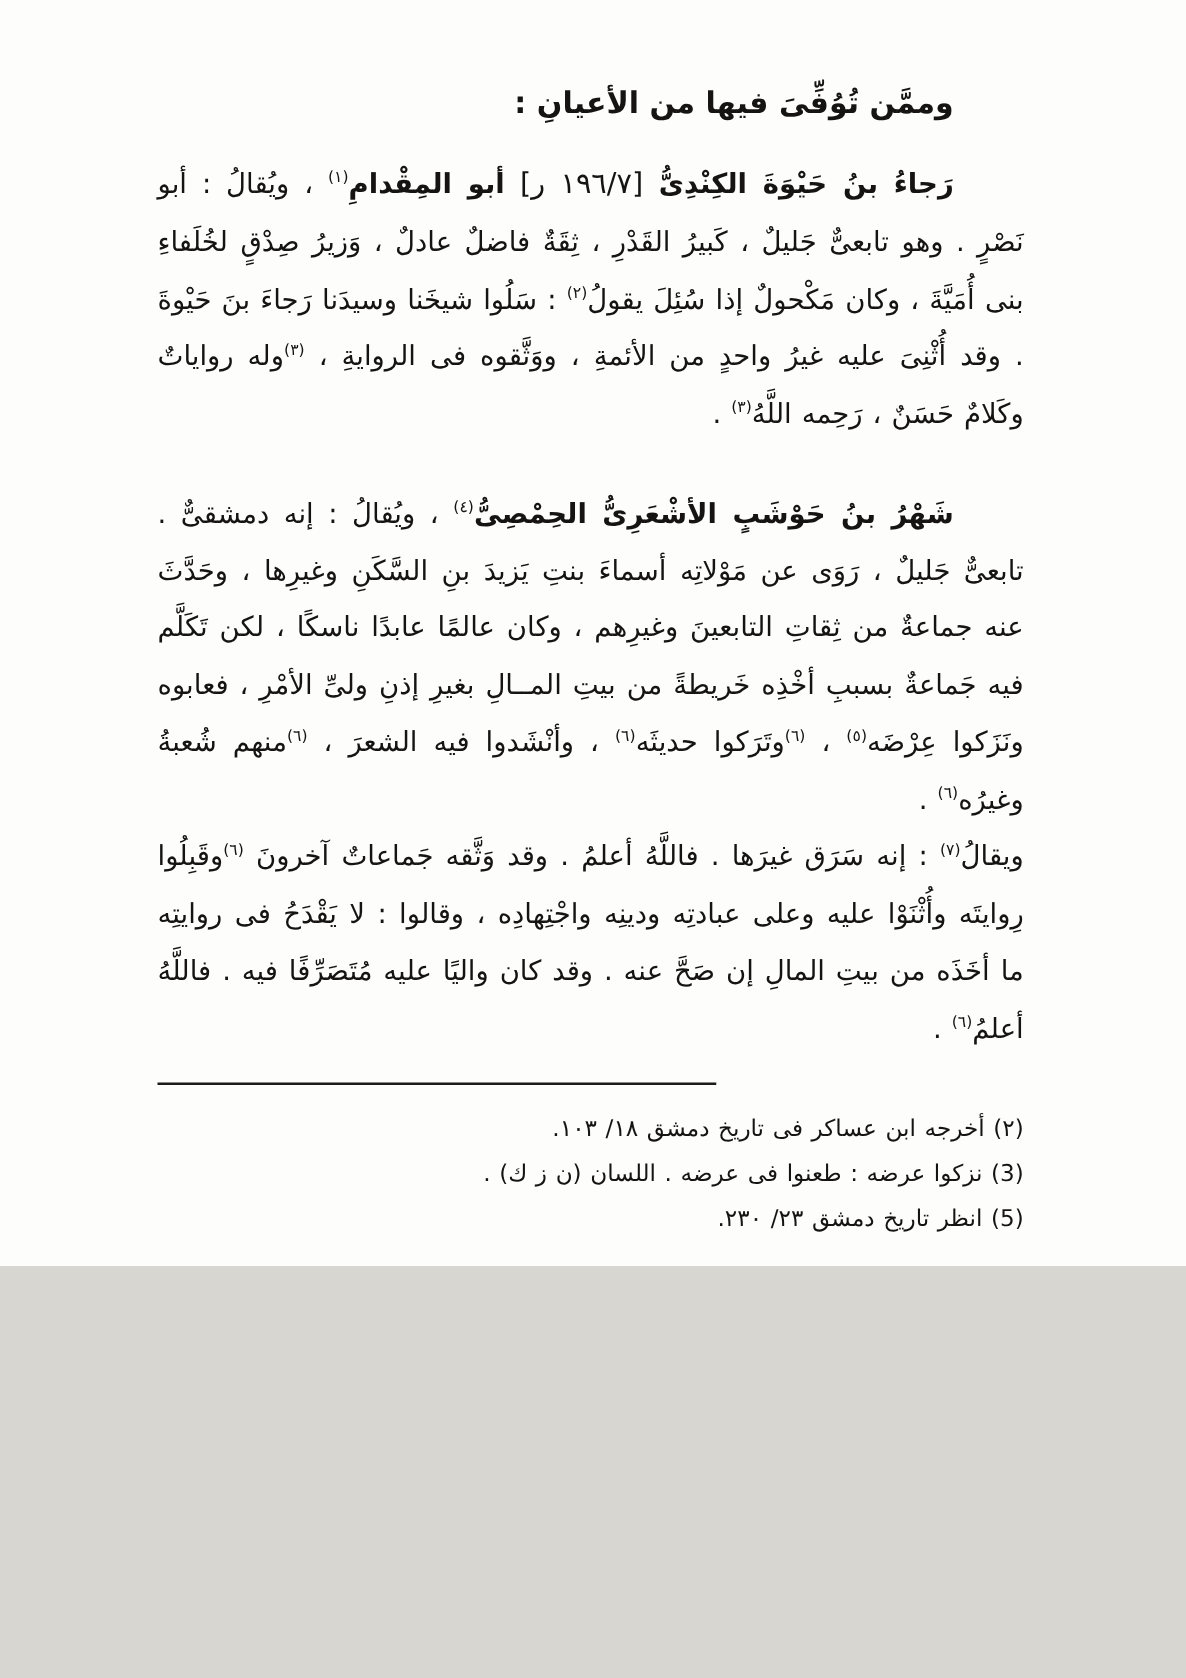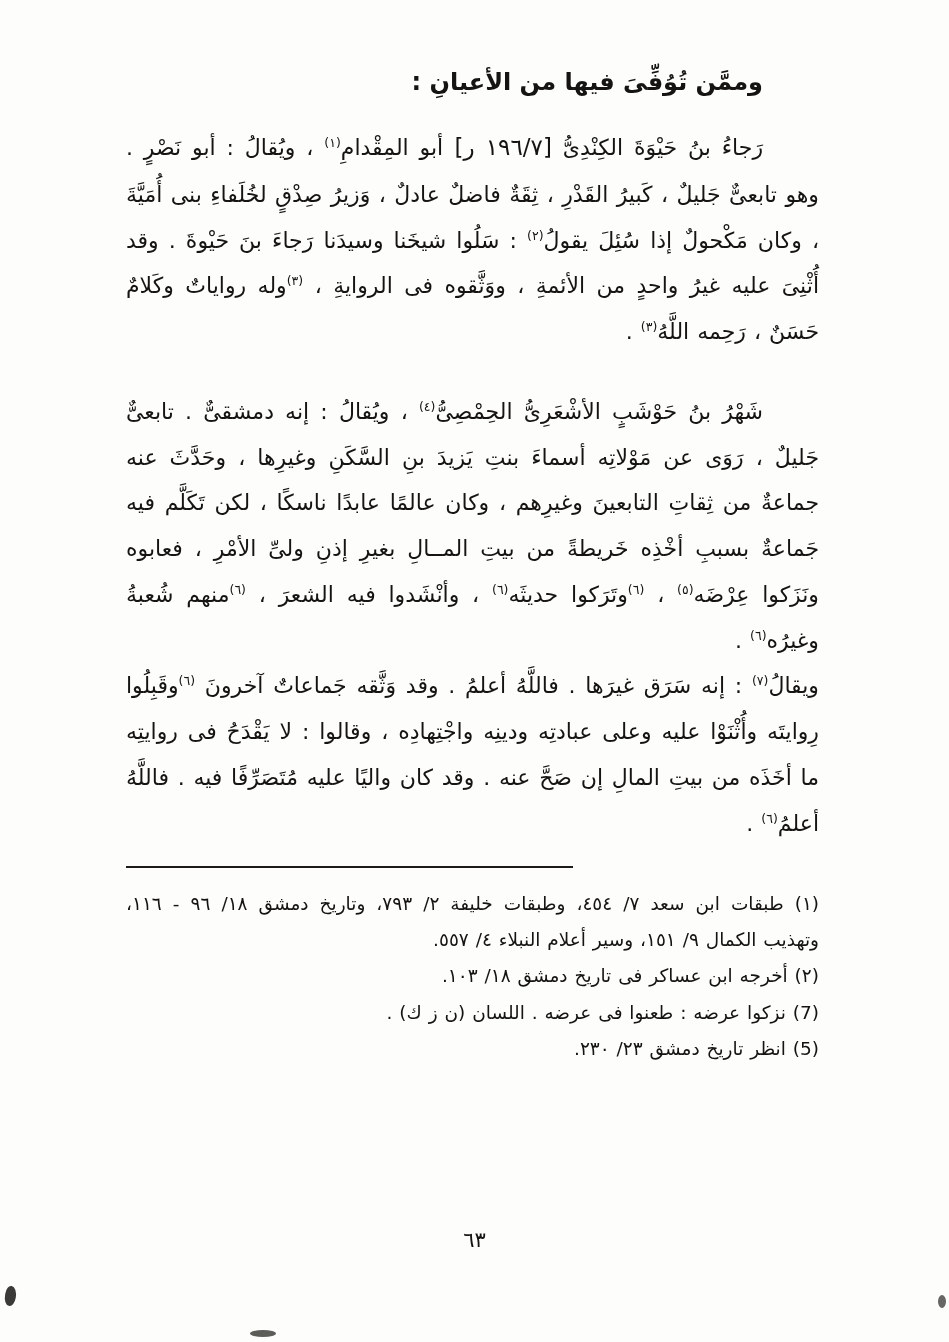--- a/index.html
+++ b/index.html
@@ -3,21 +3,21 @@
 <meta charset="utf-8">
 <style>
   html, body {
     margin: 0;
     padding: 0;
     background: #d8d6d0;
   }
   .page {
     position: relative;
     width: 949px;
-    height: 1342px;
+    height: 1013px;
     margin: 0 auto;
     background: #fdfdfb;
     color: #151413;
     direction: rtl;
     font-family: "DejaVu Sans", sans-serif;
     box-sizing: border-box;
     padding: 64px 130px 0 126px;
     overflow: hidden;
   }
   .heading {
@@ -29,21 +29,21 @@
   }
   .body-par {
     font-size: 22px;
     line-height: 2.08;
     text-align: justify;
     margin: 0;
     word-spacing: 1px;
   }
   .body-par.indent { text-indent: 56px; }
   .par-gap { height: 34px; }
-  .seg-bold { font-weight: normal; }
+  .seg-bold { font-weight: bold; }
   .seg-folio { font-size: 23px; }
   sup.seg-sup {
     font-size: 12.5px;
     line-height: 0;
     vertical-align: super;
     letter-spacing: -0.5px;
   }
   .footnote-divider {
     border: 0;
     border-top: 2px solid #1c1b1a;
@@ -105,23 +105,22 @@
 
   <div class="par-gap"></div>
 
   <p class="body-par indent"><span class="seg-bold">شَهْرُ بنُ حَوْشَبٍ الأشْعَرِىُّ الحِمْصِىُّ</span><sup class="seg-sup">(٤)</sup><span class="seg-normal"> ، ويُقالُ : إنه دمشقىٌّ . تابعىٌّ جَليلٌ ، رَوَى عن مَوْلاتِه أسماءَ بنتِ يَزيدَ بنِ السَّكَنِ وغيرِها ، وحَدَّثَ عنه جماعةٌ من ثِقاتِ التابعينَ وغيرِهم ، وكان عالمًا عابدًا ناسكًا ، لكن تَكَلَّم فيه جَماعةٌ بسببِ أخْذِه خَريطةً من بيتِ المــالِ بغيرِ إذنِ ولىِّ الأمْرِ ، فعابوه ونَزَكوا عِرْضَه</span><sup class="seg-sup">(٥)</sup><span class="seg-normal"> ، </span><sup class="seg-sup">(٦)</sup><span class="seg-normal">وتَرَكوا حديثَه</span><sup class="seg-sup">(٦)</sup><span class="seg-normal"> ، وأنْشَدوا فيه الشعرَ ، </span><sup class="seg-sup">(٦)</sup><span class="seg-normal">منهم شُعبةُ وغيرُه</span><sup class="seg-sup">(٦)</sup><span class="seg-normal"> .</span></p>
 
   <p class="body-par"><span class="seg-normal">ويقالُ</span><sup class="seg-sup">(٧)</sup><span class="seg-normal"> : إنه سَرَق غيرَها . فاللَّهُ أعلمُ . وقد وَثَّقه جَماعاتٌ آخرونَ </span><sup class="seg-sup">(٦)</sup><span class="seg-normal">وقَبِلُوا رِوايتَه وأُثْنَوْا عليه وعلى عبادتِه ودينِه واجْتِهادِه ، وقالوا : لا يَقْدَحُ فى روايتِه ما أخَذَه من بيتِ المالِ إن صَحَّ عنه . وقد كان واليًا عليه مُتَصَرِّفًا فيه . فاللَّهُ أعلمُ</span><sup class="seg-sup">(٦)</sup><span class="seg-normal"> .</span></p>
 
   <hr class="footnote-divider">
 
   <div class="footnotes">
-    <p class="footnote">(١) طبقات ابن سعد ٧/ ٤٥٤، وطبقات خليفة ٢/ ٧٩٣، وتاريخ دمشق ١٨/ ٩٦ - ١١٦، وتهذيب الكمال ٩/ ١٥١، وسير أعلام النبلاء ٤/ ٥٥٧.</p>
     <p class="footnote">(٢) أخرجه ابن عساكر فى تاريخ دمشق ١٨/ ١٠٣.</p>
-    <p class="footnote">(7) نزكوا عرضه : طعنوا فى عرضه . اللسان (ن ز ك) .</p>
+    <p class="footnote">(3) نزكوا عرضه : طعنوا فى عرضه . اللسان (ن ز ك) .</p>
     <p class="footnote">(5) انظر تاريخ دمشق ٢٣/ ٢٣٠.</p>
   </div>
 
   <div class="page-number">٦٣</div>
 
   <div class="artifact artifact-bl"></div>
   <div class="artifact artifact-bc"></div>
   <div class="artifact artifact-br"></div>
 </div>
 

